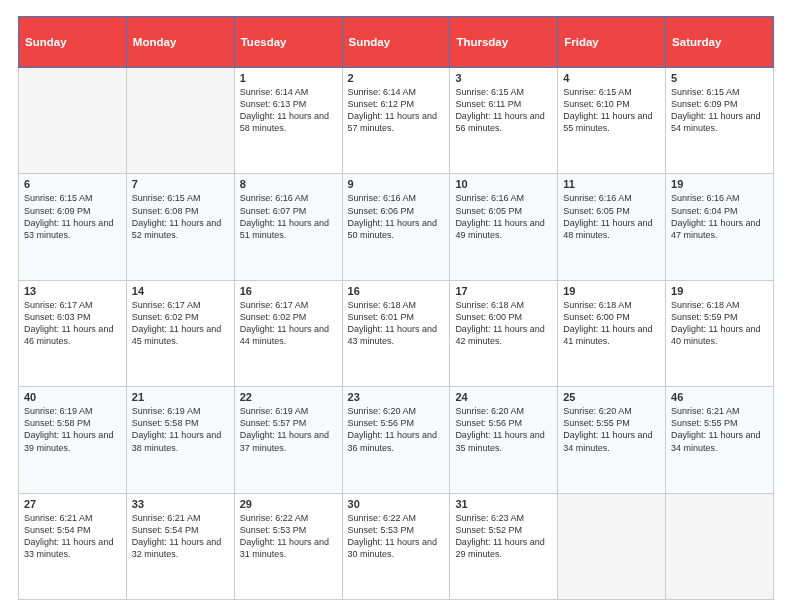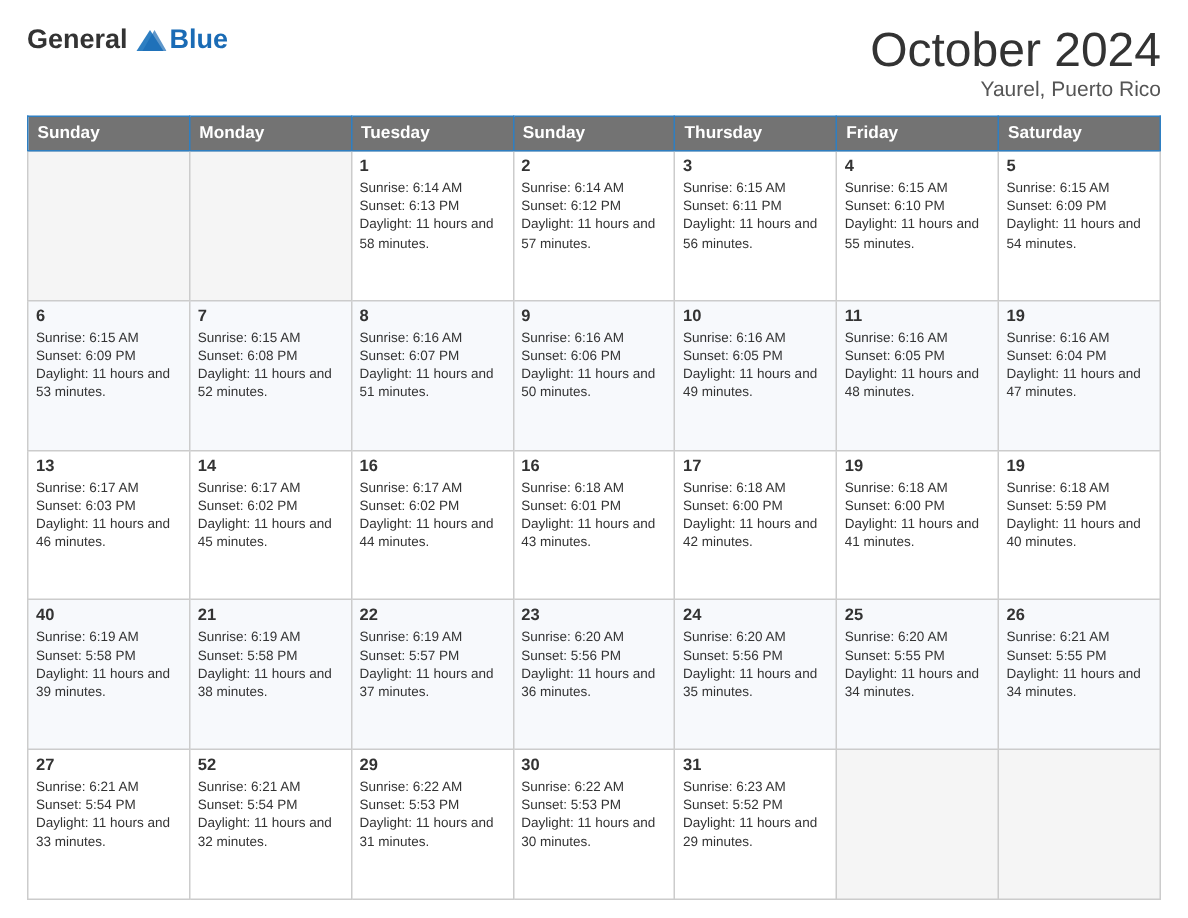--- a/index.html
+++ b/index.html
@@ -62,26 +62,26 @@
       color: #555;
     }
     .calendar {
       flex: 1;
       border: 1px solid #ccc;
       border-collapse: collapse;
       width: 100%;
       table-layout: fixed;
     }
     .calendar th {
-      background-color: #737373;
+      background-color: #ef4444;
       color: white;
       font-size: 11.5px;
       font-weight: bold;
       text-align: left;
-      padding: 5px 6px;
+      padding: 19px 6px;
       border: 1px solid #2e7fc2;
     }
     .calendar td {
       vertical-align: top;
       border: 1px solid #ccc;
       padding: 4px 5px;
       font-size: 9.5px;
       color: #333;
       background: #fff;
       height: 88px;
@@ -106,36 +106,20 @@
     }
     table {
       width: 100%;
       border-collapse: collapse;
     }
   </style>
 </head>
 <body>
 
 <div class="page">
-  <div class="header">
-    <div class="logo-area">
-      <div class="logo">
-        <span class="logo-text-general">General</span>
-        <svg class="logo-icon" viewBox="0 0 22 18">
-          <polygon points="11,2 20,16 2,16" fill="#2e7fc2"></polygon>
-          <polygon points="14,2 22,16 6,16" fill="#1a6bb5" opacity="0.7"></polygon>
-        </svg>
-        <span class="logo-text-blue">Blue</span>
-      </div>
-    </div>
-    <div class="title-area">
-      <div class="month-title">October 2024</div>
-      <div class="subtitle">Yaurel, Puerto Rico</div>
-    </div>
-  </div>
 
   <table class="calendar">
     <thead>
       <tr>
         <th>Sunday</th>
         <th>Monday</th>
         <th>Tuesday</th>
         <th>Sunday</th>
         <th>Thursday</th>
         <th>Friday</th>
@@ -296,35 +280,35 @@
 Sunset: 5:56 PM
 Daylight: 11 hours and 35 minutes.</div>
           </td>
           <td>
             <span class="day-number">25</span>
             <div class="cell-text" style="white-space: pre-line;">Sunrise: 6:20 AM
 Sunset: 5:55 PM
 Daylight: 11 hours and 34 minutes.</div>
           </td>
           <td>
-            <span class="day-number">26</span>
+            <span class="day-number">46</span>
             <div class="cell-text" style="white-space: pre-line;">Sunrise: 6:21 AM
 Sunset: 5:55 PM
 Daylight: 11 hours and 34 minutes.</div>
           </td>
         </tr>
         <tr>
           <td>
             <span class="day-number">27</span>
             <div class="cell-text" style="white-space: pre-line;">Sunrise: 6:21 AM
 Sunset: 5:54 PM
 Daylight: 11 hours and 33 minutes.</div>
           </td>
           <td>
-            <span class="day-number">52</span>
+            <span class="day-number">33</span>
             <div class="cell-text" style="white-space: pre-line;">Sunrise: 6:21 AM
 Sunset: 5:54 PM
 Daylight: 11 hours and 32 minutes.</div>
           </td>
           <td>
             <span class="day-number">29</span>
             <div class="cell-text" style="white-space: pre-line;">Sunrise: 6:22 AM
 Sunset: 5:53 PM
 Daylight: 11 hours and 31 minutes.</div>
           </td>

